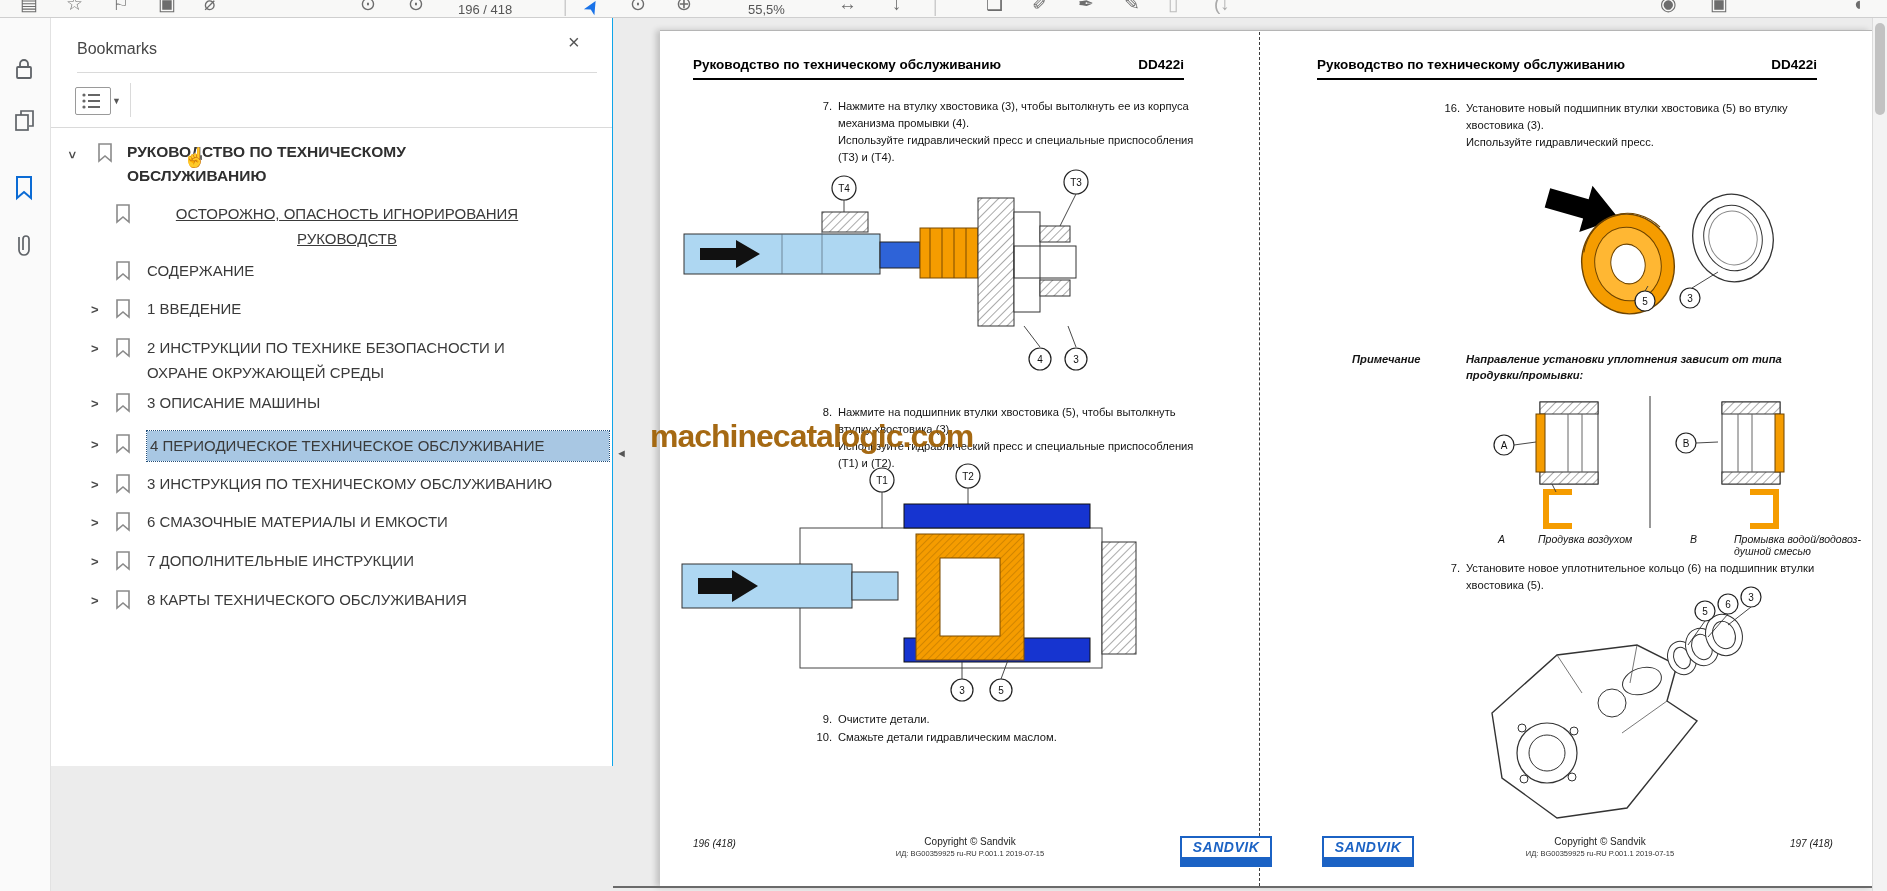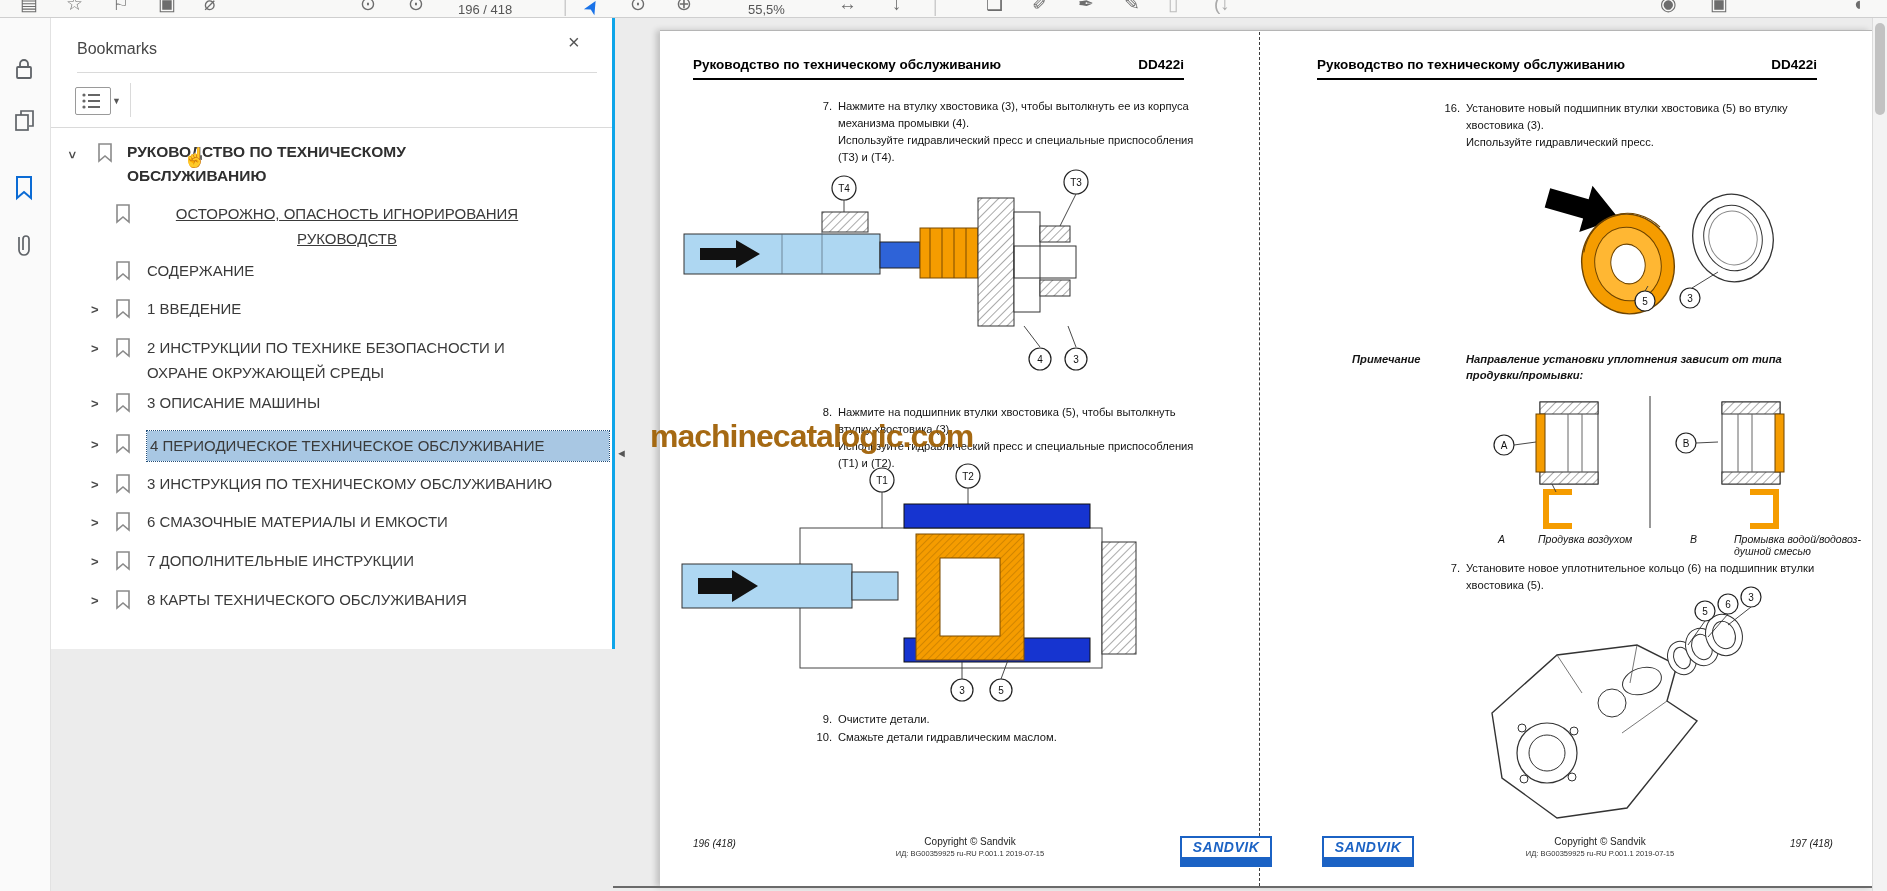--- a/index.html
+++ b/index.html
@@ -7,21 +7,21 @@
        font-family:"Liberation Sans",sans-serif;-webkit-font-smoothing:antialiased;}
   .abs{position:absolute;}
   
   #toolbar{left:0;top:0;width:1887px;height:17px;background:#f8f8f7;border-bottom:1px solid #cfcfcf;overflow:hidden;z-index:60;}
   .tbi{position:absolute;top:-7px;color:#6d6d6d;font-size:19px;line-height:22px;}
   .tbtxt{position:absolute;top:2px;color:#555;font-size:13px;border-bottom:1px solid #b9b9b9;padding:0 6px 1px 6px;}
   
   #rail{left:0;top:17px;width:50px;height:874px;background:#fafafa;border-right:1px solid #e2e2e2;z-index:40;}
   .railic{position:absolute;left:13px;}
   
-  #panel{left:50px;top:17px;width:562px;height:632px;background:#ffffff;border-right:3px solid #0ea5e9;z-index:30;}
+  #panel{left:50px;top:17px;width:562px;height:749px;background:#ffffff;border-right:1px solid #0ea5e9;z-index:30;}
   .bm-row{position:absolute;font-size:15px;color:#3a3a3a;line-height:25px;}
   .bm-row .lbl{display:inline-block;vertical-align:top;}
   .bm-root{font-weight:bold;color:#2f2f2f;font-size:15.5px;line-height:24px;}
   .chev{position:absolute;color:#4a4a4a;font-size:13px;font-weight:bold;}
   .chev.down{transform:rotate(90deg);}
   .bmicon{position:absolute;}
   .sel{background:#a8c7e3;outline:1px dotted #234e77;padding:2px 4px 3px 3px;}
   .und{text-decoration:underline;text-align:center;}
   
   #docbg{left:613px;top:17px;width:1274px;height:874px;background:#ececec;}

